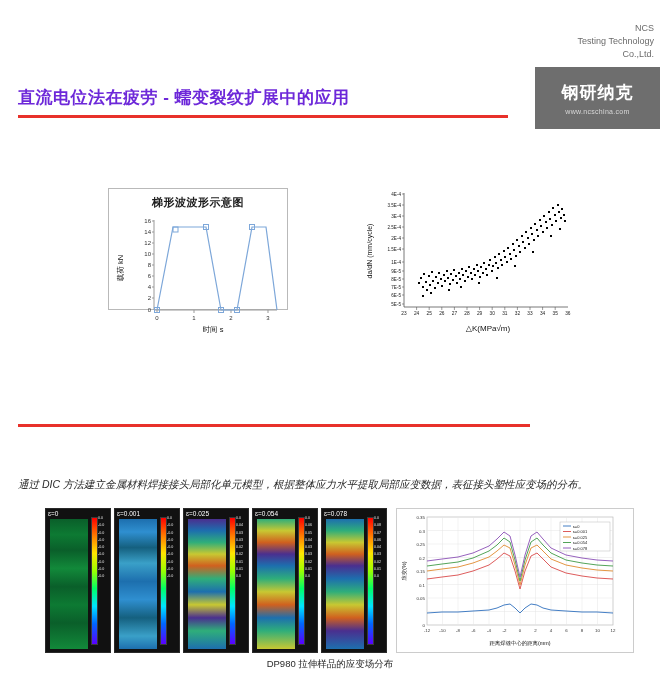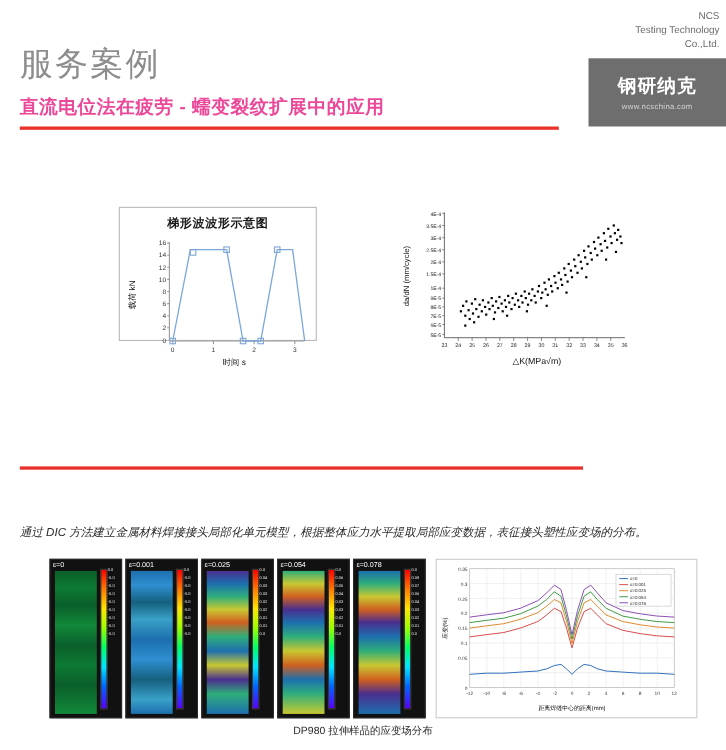--- a/index.html
+++ b/index.html
@@ -12,21 +12,21 @@
     position: relative;
     width: 660px;
     height: 682px;
     background: #ffffff;
     overflow: hidden;
   }
 
   
   .logo-block {
     position: absolute;
-    top: 0;
+    top: 14px;
     right: 0;
     width: 125px;
     text-align: center;
   }
   .logo-en {
     font-size: 9px;
     line-height: 13px;
     color: #6b6b6b;
     padding-top: 8px;
     padding-right: 6px;
@@ -64,21 +64,21 @@
     font-size: 30px;
     color: #8d8d8d;
     letter-spacing: 2px;
     font-weight: normal;
   }
   .sub-title {
     position: absolute;
     left: 18px;
     top: 86px;
     font-size: 17px;
-    color: #ec4899;
+    color: #6d28d9;
     font-weight: bold;
     letter-spacing: 0.5px;
   }
   .rule-red {
     position: absolute;
     background: #e8312a;
     height: 3px;
   }
   .rule-1 { left: 18px; top: 115px; width: 490px; }
   .rule-2 { left: 18px; top: 424px; width: 512px; }
@@ -221,21 +221,20 @@
       <div>NCS</div>
       <div>Testing Technology</div>
       <div>Co.,Ltd.</div>
     </div>
     <div class="logo-mark">
       <div class="logo-cn">钢研纳克</div>
       <div class="logo-url">www.ncschina.com</div>
     </div>
   </div>
 
-  <div class="main-title">服务案例</div>
   <div class="sub-title">直流电位法在疲劳 - 蠕变裂纹扩展中的应用</div>
   <div class="rule-red rule-1"></div>
 
   <div class="chart1">
     <div class="chart1-title">梯形波波形示意图</div>
     <svg width="178" height="128" viewBox="0 0 178 128">
 
       <line x1="45" y1="10" x2="45" y2="100" stroke="#999" stroke-width="1"></line>
       <line x1="45" y1="100" x2="168" y2="100" stroke="#999" stroke-width="1"></line>
 

